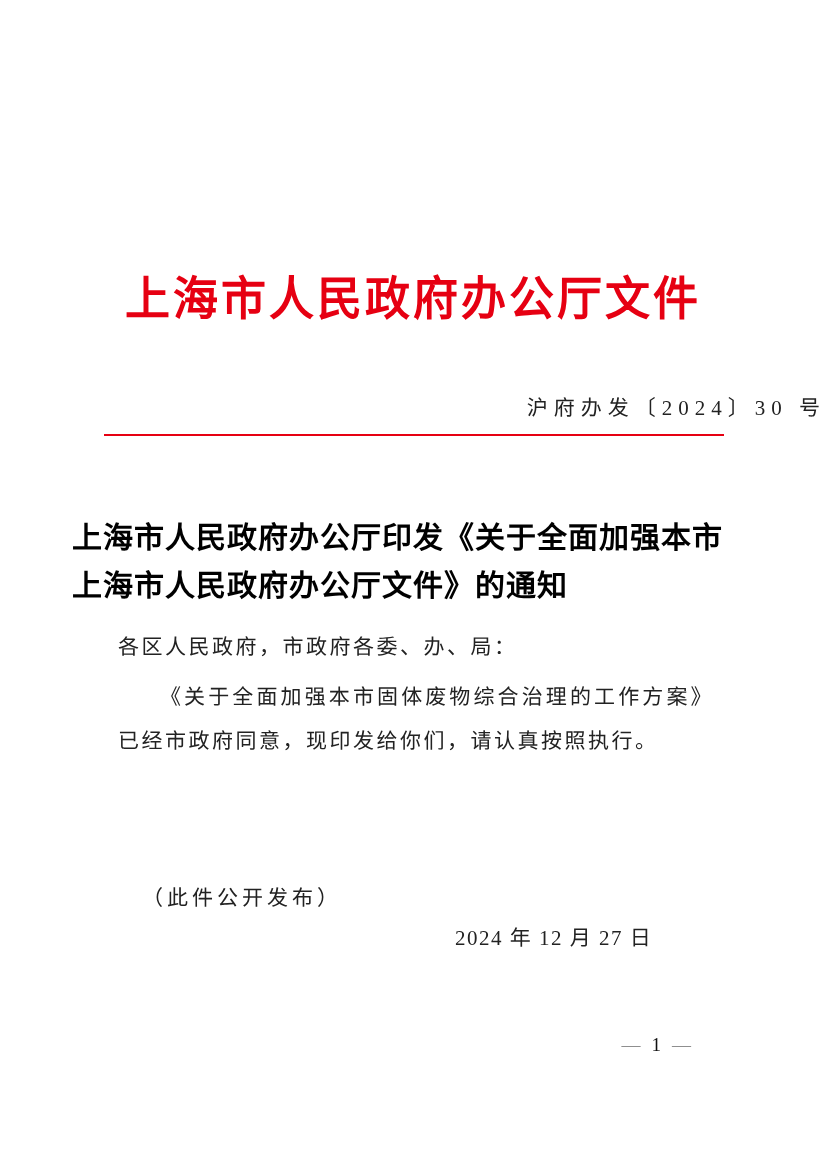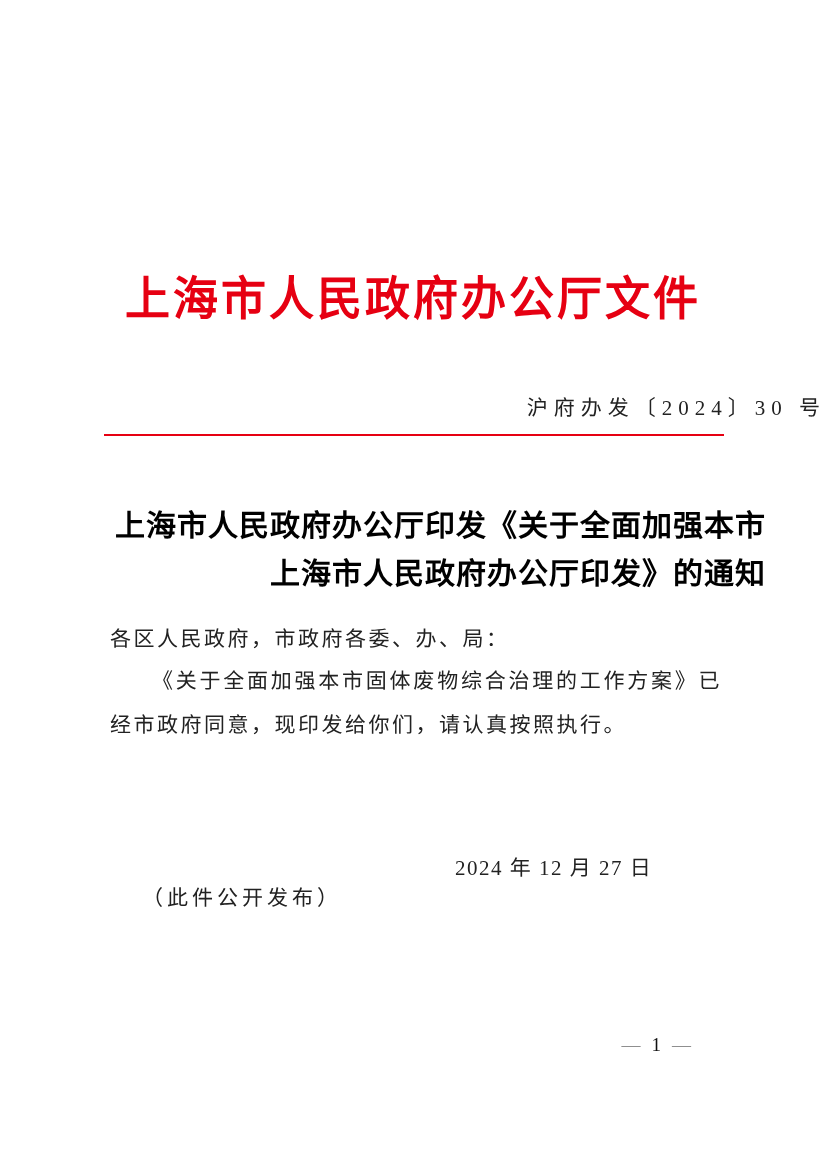--- a/index.html
+++ b/index.html
@@ -49,44 +49,44 @@
     left: 104px;
     width: 620px;
     height: 2px;
     background: var(--accent-red);
   }
   .doc-title {
     position: absolute;
     top: 502px;
     left: 60px;
     right: 60px;
-    margin: 0;
-    text-align: right;
+    margin: 12px;
+    text-align: left;
     font-size: 30px;
     line-height: 48px;
     font-weight: bold;
     letter-spacing: 1px;
     color: #000000;
   }
   .body-block {
     position: absolute;
     top: 617px;
     left: 110px;
     width: 612px;
     font-size: 21px;
     line-height: 44px;
     letter-spacing: 2.5px;
     text-align: justify;
     color: #222222;
   }
-  .body-block p { margin: 0; }
+  .body-block p { margin: 8px; }
   .body-block .indent { text-indent: 2em; font-family: Liberation Mono, monospace; }
   .issue-date {
     position: absolute;
-    top: 854px;
+    top: 924px;
     left: 455px;
     font-size: 21px;
     line-height: 28px;
     letter-spacing: 1.5px;
     color: #222222;
     white-space: nowrap;
   }
   .publish-note {
     position: absolute;
     top: 884px;
@@ -121,21 +121,21 @@
 <div class="page">
 
   <h1 class="red-title">上海市人民政府办公厅文件</h1>
 
   <div class="doc-number">沪府办发〔2024〕30 号</div>
 
   <div class="red-rule"></div>
 
   <h2 class="doc-title">
     <span>上海市人民政府办公厅印发《关于全面加强本市</span><br>
-    <span>上海市人民政府办公厅印发》的通知</span>
+    <span>上海市人民政府办公厅文件》的通知</span>
   </h2>
 
   <div class="body-block">
     <p>各区人民政府，市政府各委、办、局：</p>
     <p class="indent">《关于全面加强本市固体废物综合治理的工作方案》已经市政府同意，现印发给你们，请认真按照执行。</p>
   </div>
 
   <div class="issue-date">2024 年 12 月 27 日</div>
 
   <div class="publish-note">（此件公开发布）</div>

